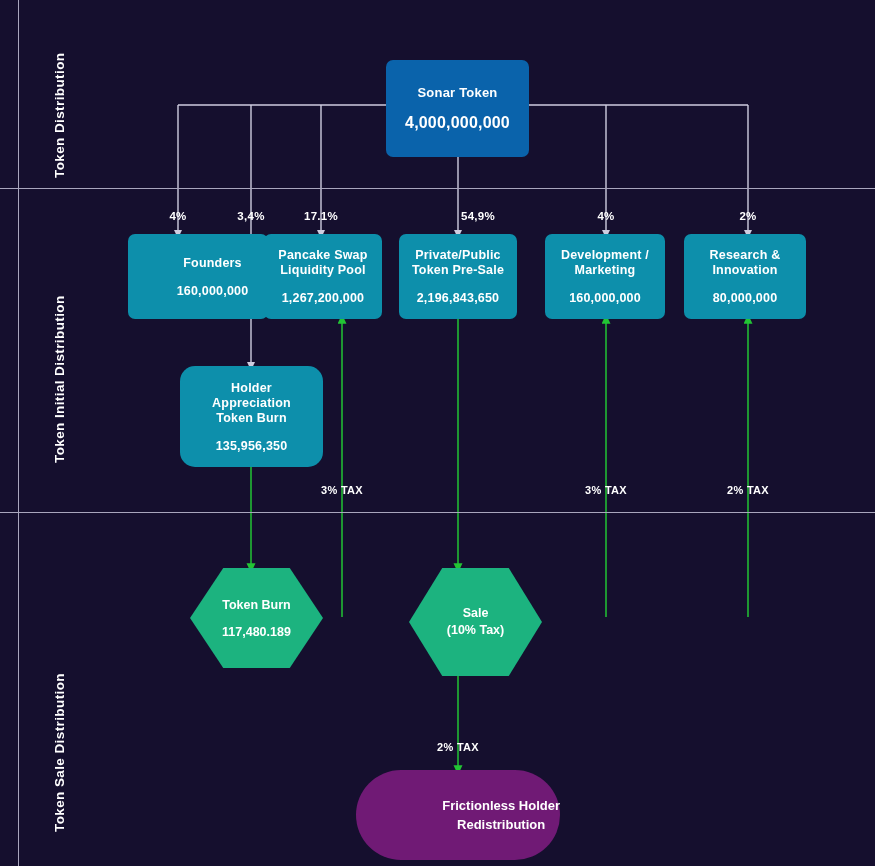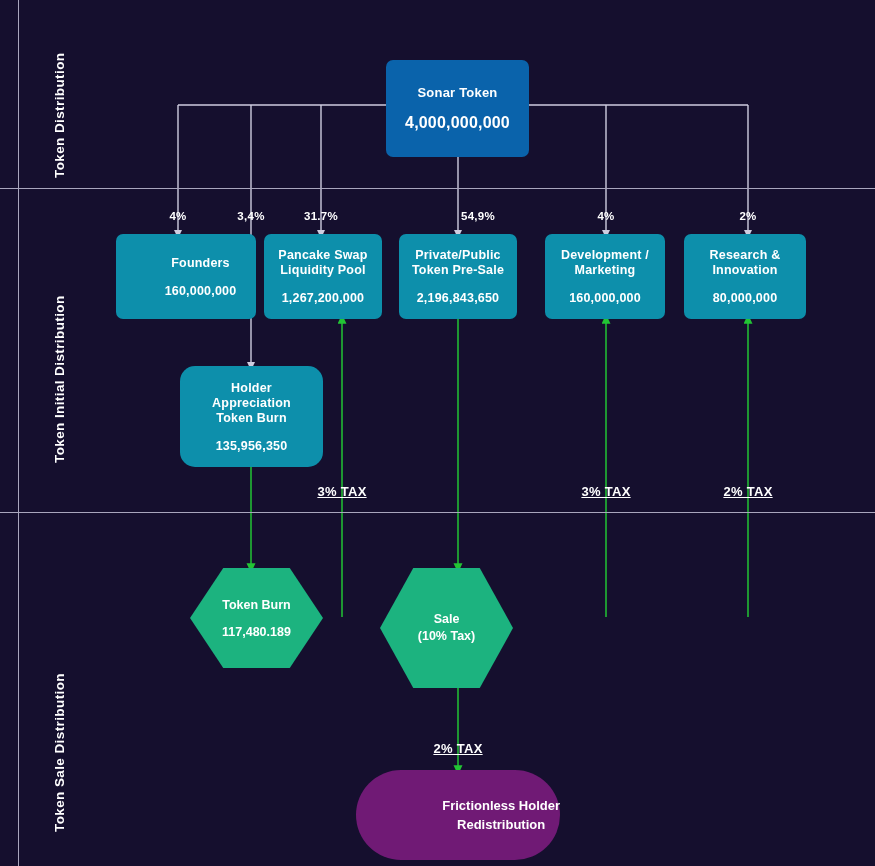--- a/index.html
+++ b/index.html
@@ -82,26 +82,25 @@
     color:#ffffff;
     font-size:11.5px;
     font-weight:bold;
     white-space:nowrap;
     letter-spacing:.3px;
     transform:translateX(-50%);
   }
   .tax-label{
     position:absolute;
     color:#ffffff;
-    font-size:13px;
+    font-size:11px;
     font-weight:bold;
     white-space:nowrap;
     letter-spacing:.3px;
     transform:translateX(-50%);
-    text-decoration:underline;
   }
 </style>
 </head>
 <body>
 
 <svg id="canvas" viewBox="0 0 875 866">
   <defs>
     <marker id="arrowWhite" markerWidth="7" markerHeight="7" refX="3.2" refY="3" orient="auto">
       <path d="M0,0 L6.4,3 L0,6 z" fill="#cfcde0"></path>
     </marker>
@@ -150,26 +149,26 @@
 <div class="section-label" style="left:52px;top:463px;">Token Initial Distribution</div>
 <div class="section-label" style="left:52px;top:832px;">Token Sale Distribution</div>
 
 <div class="node node-root">
   <div class="title">Sonar Token</div>
   <div class="amount">4,000,000,000</div>
 </div>
 
 <div class="edge-label" style="left:178px;top:210px;">4%</div>
 <div class="edge-label" style="left:251px;top:210px;">3,4%</div>
-<div class="edge-label" style="left:321px;top:210px;">31.7%</div>
+<div class="edge-label" style="left:321px;top:210px;">17.1%</div>
 <div class="edge-label" style="left:458px;top:210px;padding-left:40px;">54,9%</div>
 <div class="edge-label" style="left:606px;top:210px;">4%</div>
 <div class="edge-label" style="left:748px;top:210px;">2%</div>
 
-<div class="node node-teal" style="left:116px;top:234px;width:140px;height:85px;padding-left:29px;">
+<div class="node node-teal" style="left:128px;top:234px;width:140px;height:85px;padding-left:29px;">
   <div class="title">Founders</div>
   <div class="amount">160,000,000</div>
 </div>
 
 <div class="node node-teal" style="left:264px;top:234px;width:118px;height:85px;">
   <div class="title">Pancake Swap</div>
   <div class="title">Liquidity Pool</div>
   <div class="amount">1,267,200,000</div>
 </div>
 
@@ -201,21 +200,21 @@
 <div class="tax-label" style="left:342px;top:484px;">3% TAX</div>
 <div class="tax-label" style="left:606px;top:484px;">3% TAX</div>
 <div class="tax-label" style="left:748px;top:484px;">2% TAX</div>
 <div class="tax-label" style="left:458px;top:741px;">2% TAX</div>
 
 <div class="hex" style="left:190px;top:568px;width:133px;height:100px;">
   <div class="title">Token Burn</div>
   <div class="amount">117,480.189</div>
 </div>
 
-<div class="hex compact" style="left:380px;top:568px;width:133px;height:120px;">
+<div class="hex compact" style="left:409px;top:568px;width:133px;height:108px;">
   <div class="title">Sale</div>
   <div class="title">(10% Tax)</div>
 </div>
 
 <div class="pill" style="left:356px;top:770px;width:204px;height:90px;">
   <div>
     <div class="title">Frictionless Holder</div>
     <div class="title">Redistribution</div>
   </div>
 </div>

